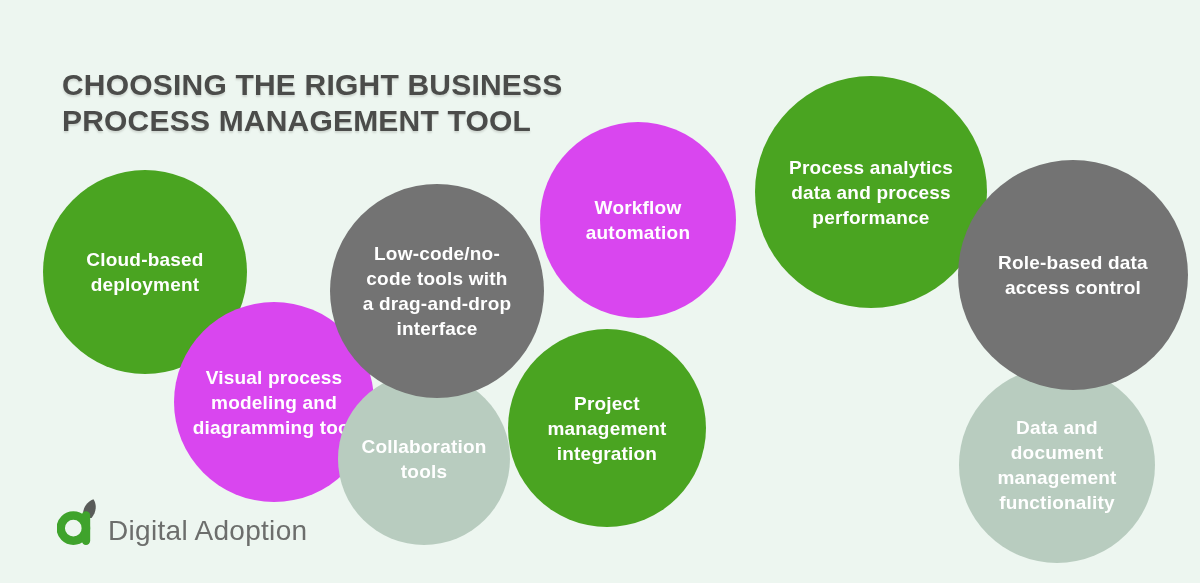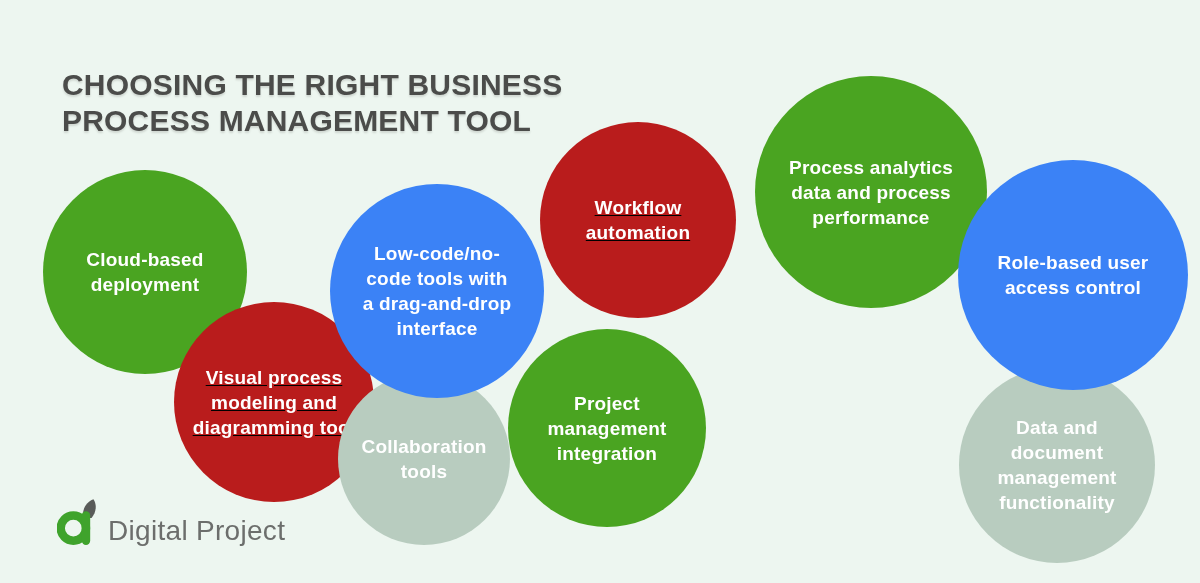--- a/index.html
+++ b/index.html
@@ -33,22 +33,22 @@
   }
   .bubble .label {
     white-space: pre-line;
     color: #ffffff;
     font-weight: bold;
     font-size: 19px;
     line-height: 25px;
     letter-spacing: 0.2px;
   }
   .green  { background: #4aa421; }
-  .orange { background: #b91c1c; text-decoration: underline; }
-  .dark   { background: #3b82f6; }
+  .orange { background: #d946ef; }
+  .dark   { background: #737373; }
   .sage   { background: #b8ccbf; }
 
   
   #c-cloud     { left: 43px;  top: 170px; width: 204px; height: 204px; }
   #c-visual    { left: 174px; top: 302px; width: 200px; height: 200px; justify-content: center; }
   #c-collab    { left: 338px; top: 373px; width: 172px; height: 172px; }
   #c-lowcode   { left: 330px; top: 184px; width: 214px; height: 214px; }
   #c-workflow  { left: 540px; top: 122px; width: 196px; height: 196px; }
   #c-project   { left: 508px; top: 329px; width: 198px; height: 198px; }
   #c-datadoc   { left: 959px; top: 367px; width: 196px; height: 196px; }
@@ -123,29 +123,29 @@
   </div>
 
 
   <div class="bubble green" id="c-analytics">
     <span class="label">Process analytics
 data and process
 performance</span>
   </div>
 
   <div class="bubble dark" id="c-rolebased">
-    <span class="label">Role-based user
+    <span class="label">Role-based data
 access control</span>
   </div>
 
   <div class="brand">
     <svg class="brand-icon" viewBox="0 0 46 52">
 
       <path d="M 28,20 C 26.5,11 31,3 39,0 C 43,6 42,14 37,20 Z" fill="#595b59"></path>
 
       <circle cx="17.5" cy="31" r="13.5" fill="none" stroke="#3fa32c" stroke-width="9"></circle>
 
       <rect x="26.5" y="13" width="9" height="36" rx="4.5" fill="#3fa32c"></rect>
     </svg>
-    <span class="brand-text">Digital Project</span>
+    <span class="brand-text">Digital Adoption</span>
   </div>
 
 </div>
 
 </body></html>

